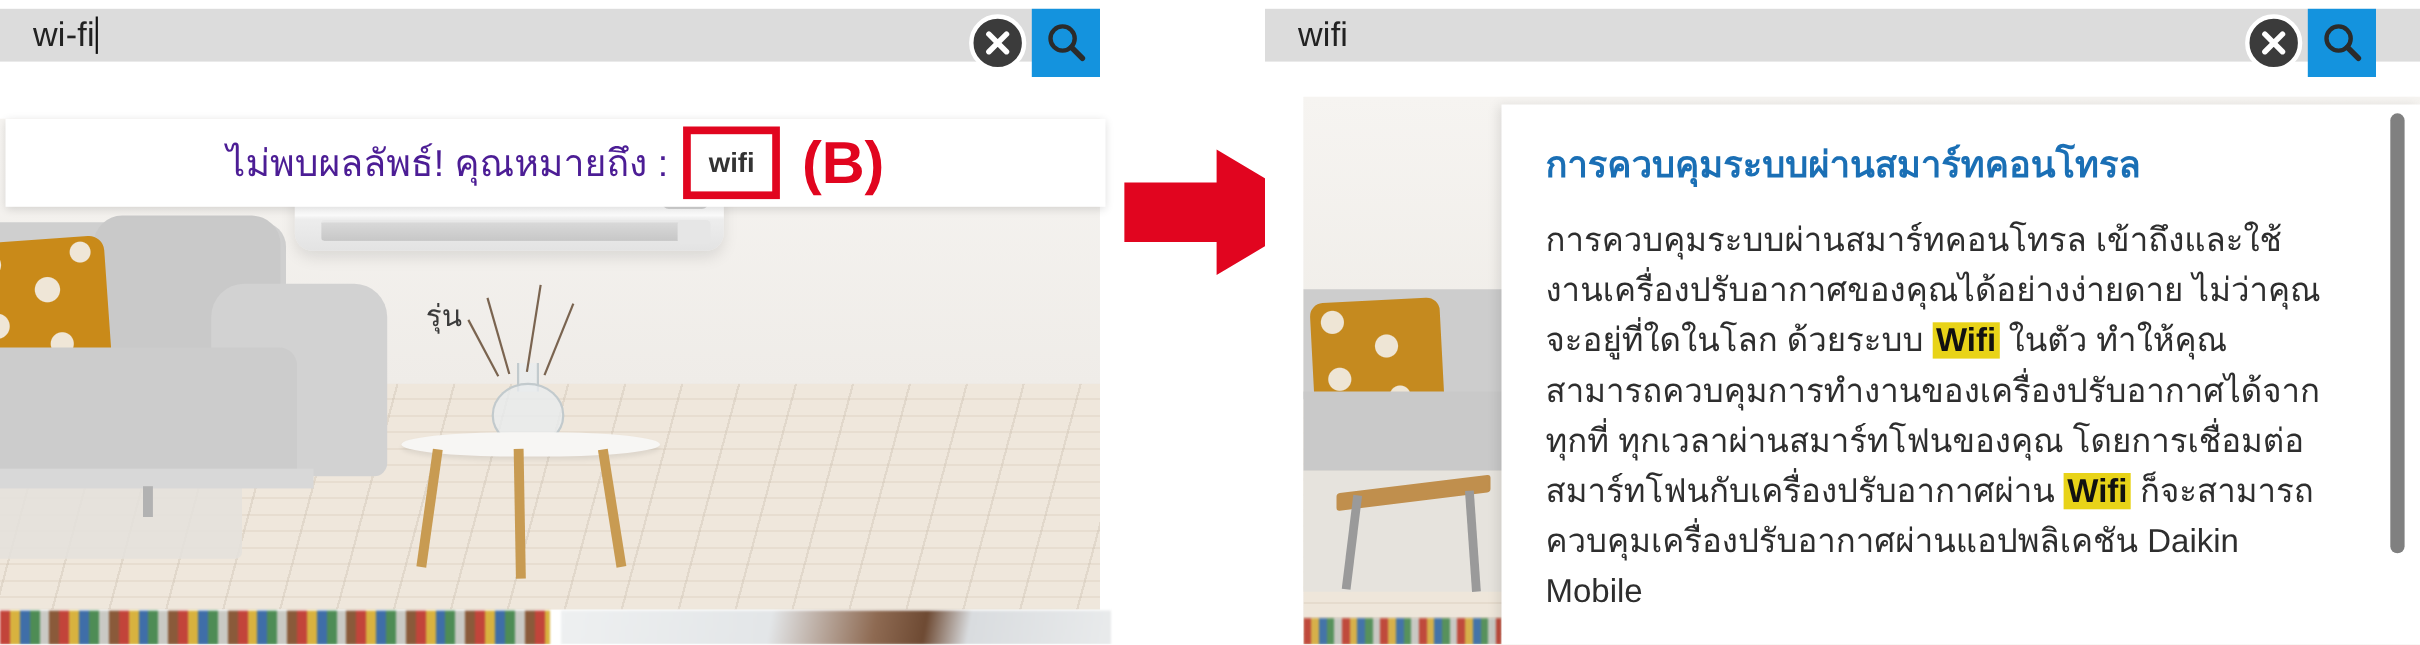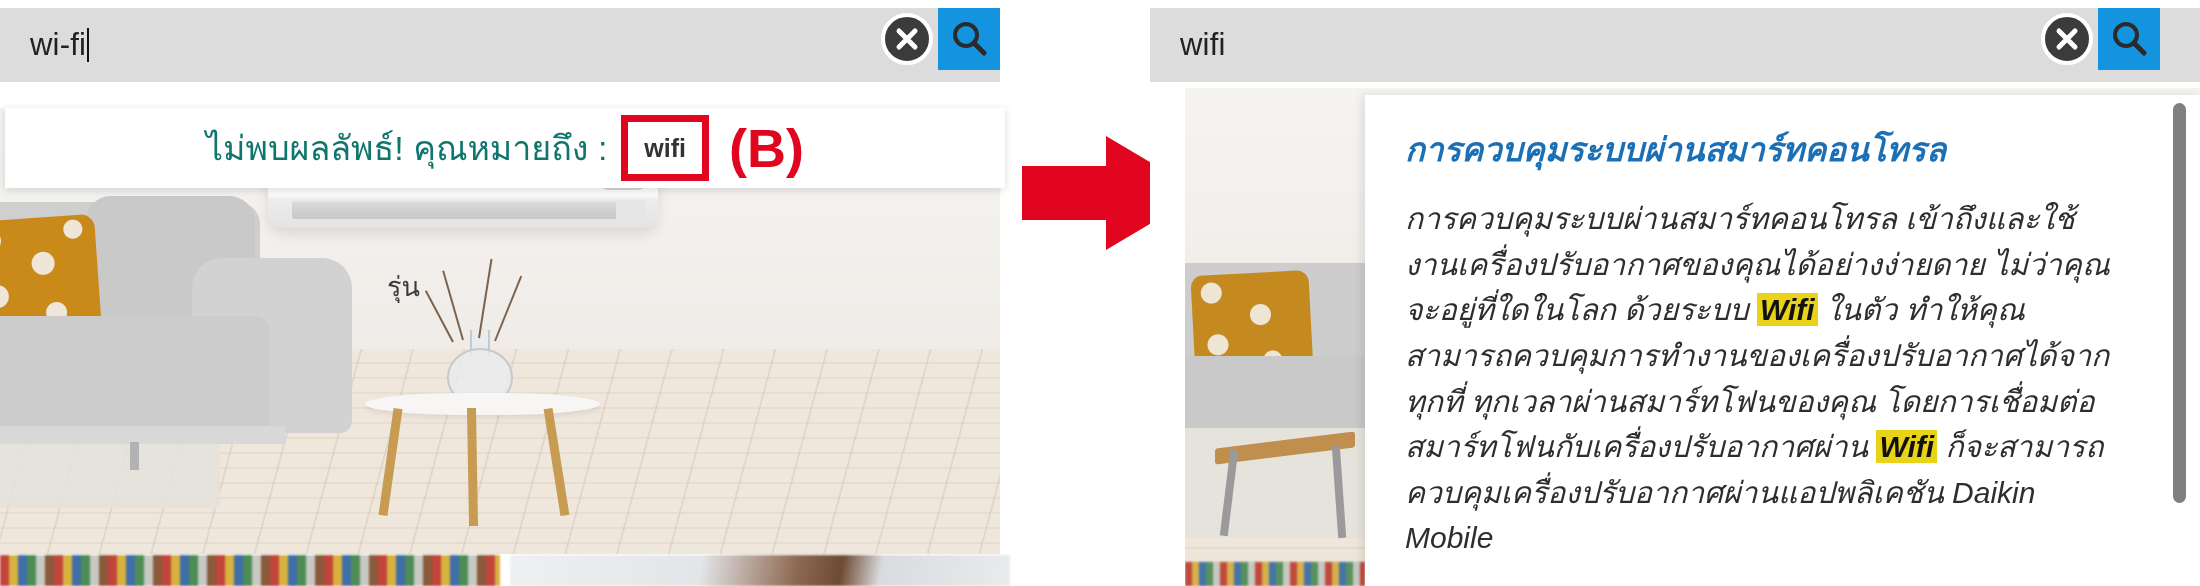--- a/index.html
+++ b/index.html
@@ -11,21 +11,21 @@
     overflow: hidden;
   }
   #stage { position: relative; width: 2200px; height: 586px; background: #ffffff; }
 
   
   #left-panel {
     position: absolute; left: 0; top: 0; width: 1060px; height: 586px;
     background: #ffffff; overflow: hidden;
   }
   .searchbar {
-    position: absolute; left: 0; top: 8px; height: 74px;
+    position: absolute; left: 0; top: 8px; height: 48px;
     background: #dcdcdc;
     display: flex; align-items: center;
   }
   #left-searchbar { width: 1000px; }
   .search-input-text {
     margin-left: 30px; font-size: 31px; color: #222; letter-spacing: .2px;
     white-space: nowrap; position: relative;
   }
   .caret {
     display: inline-block; width: 2px; height: 34px; background: #111;
@@ -157,21 +157,21 @@
   }
   .model-block .thai { font-size:27px; }
 
   
   #suggestion-card {
     position:absolute; left:5px; top:108px; width:1000px; height:80px;
     background:#ffffff; box-shadow:0 2px 8px rgba(0,0,0,.14);
     display:flex; align-items:center; justify-content:center;
   }
   .suggest-row { display:flex; align-items:center; gap:14px; }
-  .suggest-text { font-size:34px; color:#0f766e; white-space:nowrap; }
+  .suggest-text { font-size:34px; color:#4c1d95; white-space:nowrap; }
   .suggest-link {
     font-size:25px; font-weight:bold; color:#333; cursor:pointer;
     padding:0 10px;
   }
   .red-box {
     border:7px solid #e1051f; background:#ffffff;
     padding:5px 6px; display:flex; align-items:center; justify-content:center;
     min-width:86px; height:66px;
   }
   .annot-b {
@@ -230,21 +230,21 @@
   .r-table-leg { position:absolute; width:8px; background:#9a9a9a; }
   .r-thumb { position:absolute; left:0; bottom:0; width:180px; height:24px;
     background:repeating-linear-gradient(90deg,#bf4a3c 0,#bf4a3c 7px,#d6b04a 7px,#d6b04a 14px,
       #4474a8 14px,#4474a8 21px,#57915c 21px,#57915c 28px,#c8c8c3 28px,#c8c8c3 35px);
     filter:blur(1.2px); }
 
   
   #content-card {
     position:absolute; left:215px; top:95px; width:835px; height:491px;
     background:#ffffff; box-shadow:-3px 0 10px rgba(0,0,0,.10);
-    padding: 34px 74px 0 40px; overflow:hidden;font-style:italic;
+    padding: 34px 74px 0 40px; overflow:hidden;
   }
   #article-heading {
     color:#1a6fb5; font-size:33px; font-weight:bold; line-height:1.25;
     margin-bottom:26px; white-space:nowrap;
   }
   #article-body {
     color:#2e2e2e; font-size:30px; line-height:1.52; word-break:break-word;
   }
   .hl { background:#e8d318; color:#111; font-weight:bold; padding:0 3px; }
   #right-scrollbar {

